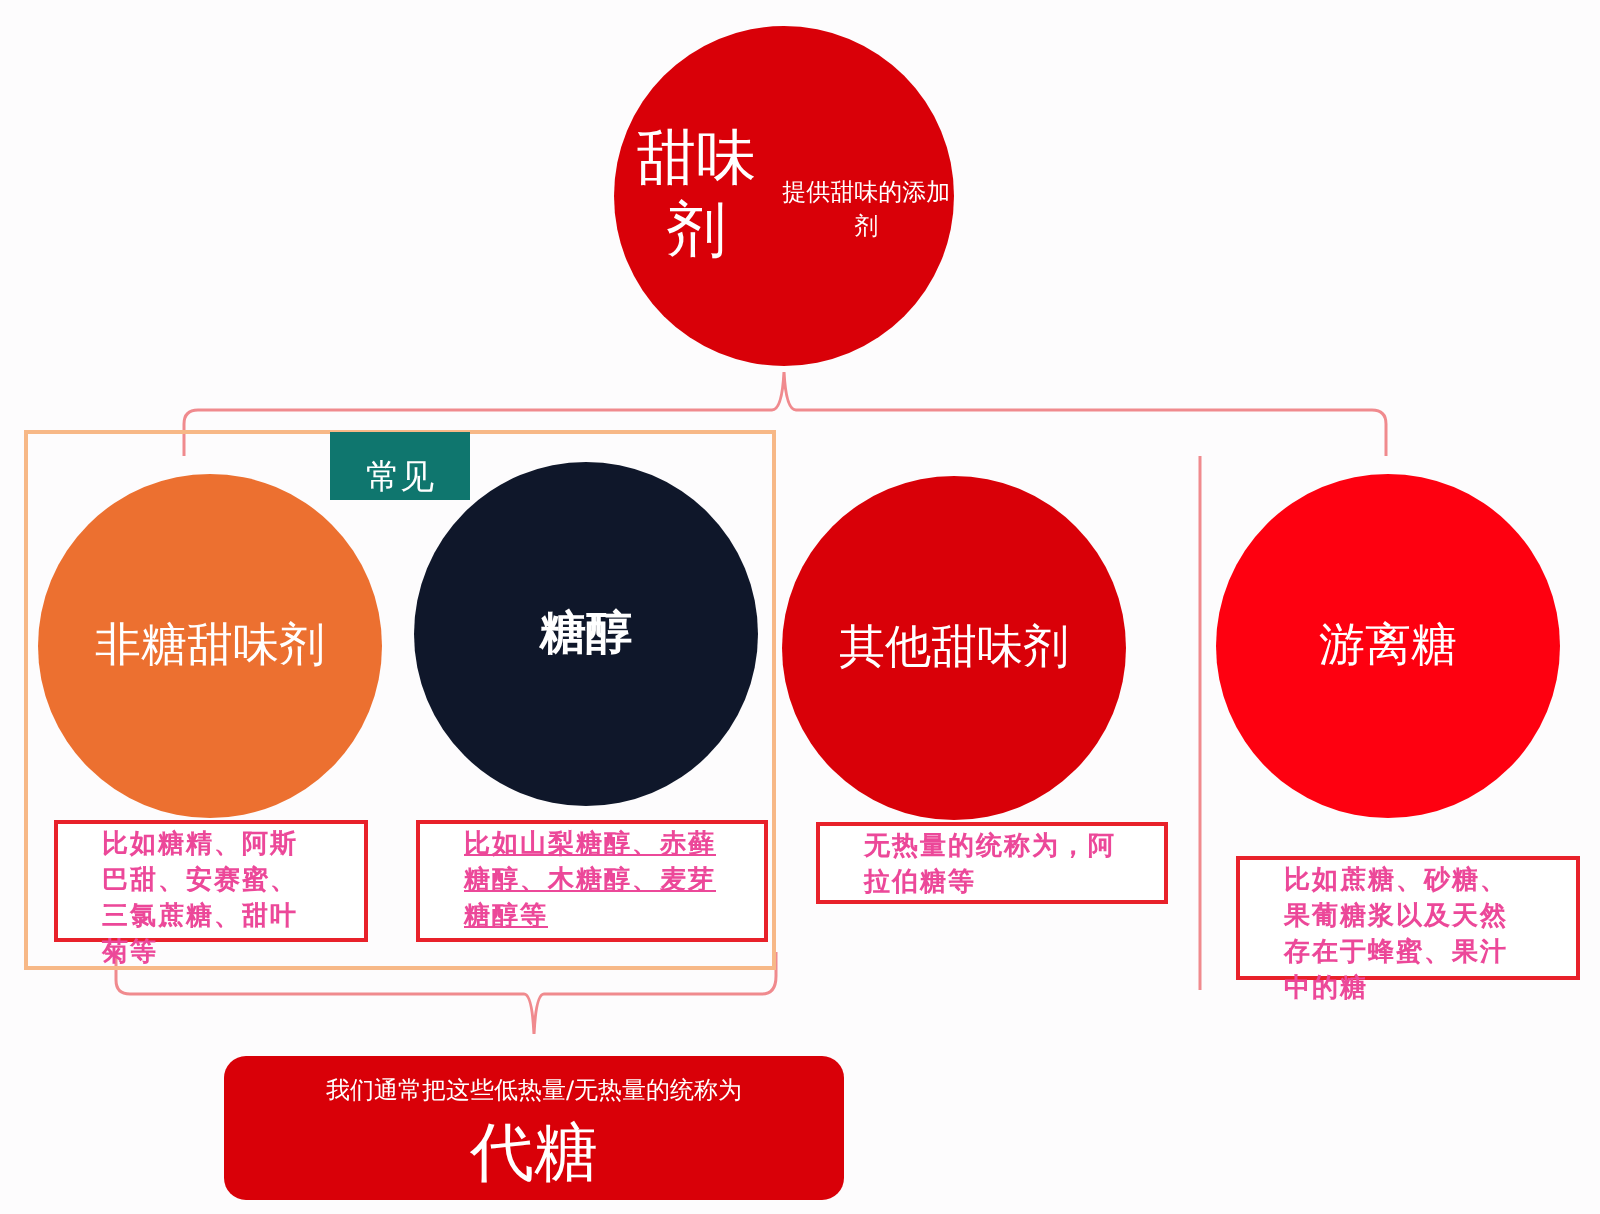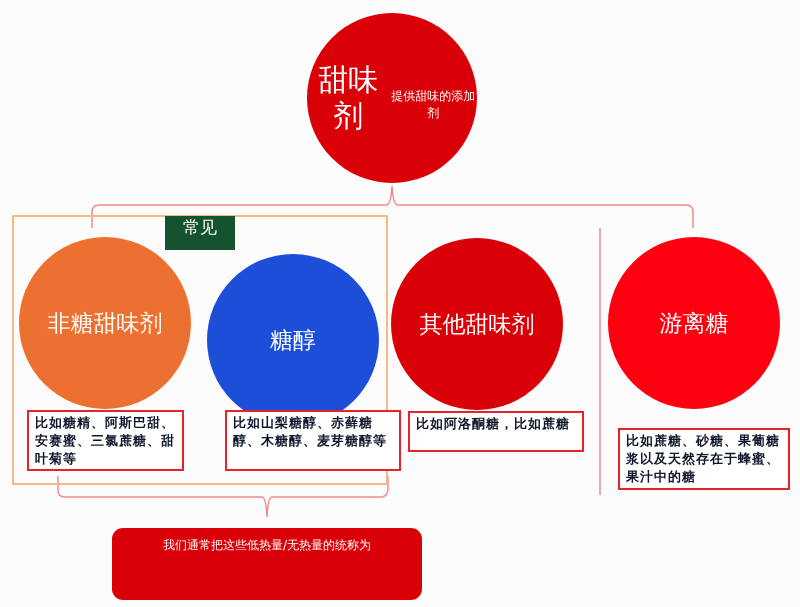--- a/index.html
+++ b/index.html
@@ -3,26 +3,26 @@
 <meta charset="utf-8">
 <style>
   html, body { margin: 0; padding: 0; background: #fdfcfd; }
   body { width: 800px; height: 607px; position: relative; overflow: hidden;
          font-family: "DejaVu Sans", "Liberation Sans", sans-serif; }
   .circle { position: absolute; border-radius: 50%; display: flex; flex-direction: row;
             align-items: center; justify-content: center; color: #fff; text-align: center; }
   .circle .t { font-size: 23px; line-height: 32px; }
   .top-circle .title { font-size: 30px; line-height: 36px; }
   .top-circle .sub { font-size: 12px; margin-top: 14px; }
-  .note { position: absolute; border: 2px solid #e8212a; background: #fff; color: #0f172a;
-          font-size: 13px; line-height: 18px; padding: 2px 6px; box-sizing: border-box;
+  .note { position: absolute; border: 2px solid #e8212a; background: #fff; color: #ec4899;
+          font-size: 13px; line-height: 18px; padding: 2px 22px; box-sizing: border-box;
           letter-spacing: 1px; font-weight: bold; }
   .orange-box { position: absolute; border: 2px solid #f7b887; box-sizing: border-box; }
-  .common-tag { position: absolute; background: #14532d; color: #fff; font-size: 17px;
-                display: flex; align-items: flex-start; justify-content: center; }
+  .common-tag { position: absolute; background: #0f766e; color: #fff; font-size: 17px;
+                display: flex; align-items: flex-end; justify-content: center; }
   .bottom-box { position: absolute; background: #d90008; color: #fff; text-align: center; }
   .bottom-box .sub { font-size: 12px; margin-top: 9px; }
   .bottom-box .big { font-size: 32px; line-height: 40px; margin-top: 2px; }
   svg.lines { position: absolute; left: 0; top: 0; }
 </style>
 </head>
 <body>
 
 <svg class="lines" width="800" height="607">
 
@@ -41,33 +41,34 @@
 <div class="orange-box" style="left:12px; top:215px; width:376px; height:270px;"></div>
 <div class="common-tag" style="left:165px; top:216px; width:70px; height:34px;">
   <span>常见</span>
 </div>
 
 <div class="circle" style="left:19px; top:237px; width:172px; height:172px; background:#ec7030;">
   <div class="t">非糖</div>
   <div class="t">甜味剂</div>
 </div>
 
-<div class="circle" style="left:207px; top:254px; width:172px; height:172px; background:#1d4ed8;">
+<div class="circle" style="left:207px; top:231px; width:172px; height:172px; background:#0f172a;font-weight:bold;">
   <div class="t">糖醇</div>
 </div>
 
 <div class="circle" style="left:391px; top:238px; width:172px; height:172px; background:#d90008;">
   <div class="t">其他</div>
   <div class="t">甜味剂</div>
 </div>
 
 <div class="circle" style="left:608px; top:237px; width:172px; height:172px; background:#fe0010;">
   <div class="t">游离糖</div>
 </div>
 
 <div class="note" style="left:27px; top:410px; width:157px; height:61px;">比如糖精、阿斯巴甜、安赛蜜、三氯蔗糖、甜叶菊等</div>
-<div class="note" style="left:225px; top:410px; width:176px; height:61px;">比如山梨糖醇、赤藓糖醇、木糖醇、麦芽糖醇等</div>
-<div class="note" style="left:408px; top:411px; width:176px; height:41px;">比如阿洛酮糖，比如蔗糖</div>
+<div class="note" style="left:208px; top:410px; width:176px; height:61px;text-decoration:underline;">比如山梨糖醇、赤藓糖醇、木糖醇、麦芽糖醇等</div>
+<div class="note" style="left:408px; top:411px; width:176px; height:41px;">无热量的统称为，阿拉伯糖等</div>
 <div class="note" style="left:618px; top:428px; width:172px; height:62px;">比如蔗糖、砂糖、果葡糖浆以及天然存在于蜂蜜、果汁中的糖</div>
 
 <div class="bottom-box" style="left:112px; top:528px; width:310px; height:72px;border-radius:11px;">
   <div class="sub">我们通常把这些低热量/无热量的统称为</div>
+  <div class="big">代糖</div>
 </div>
 
 </body></html>

